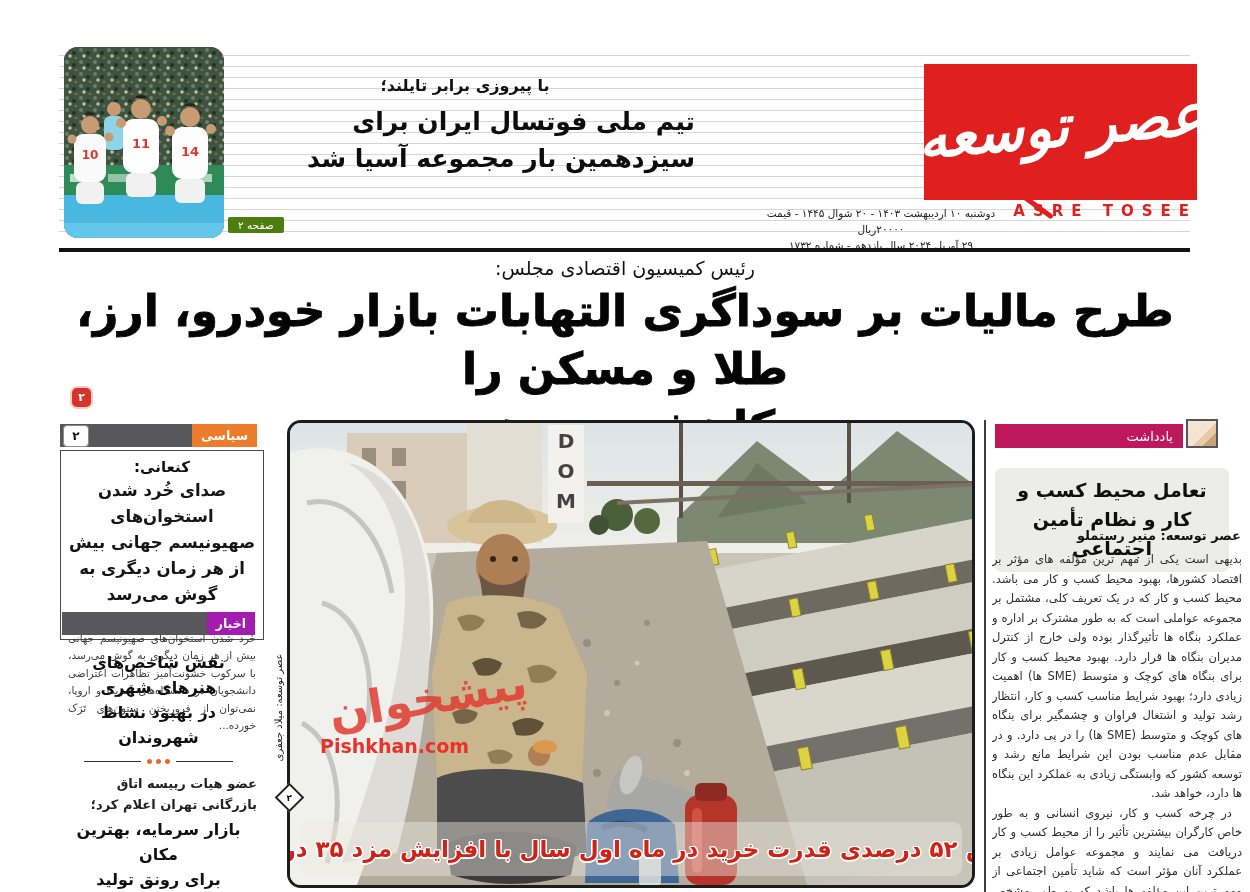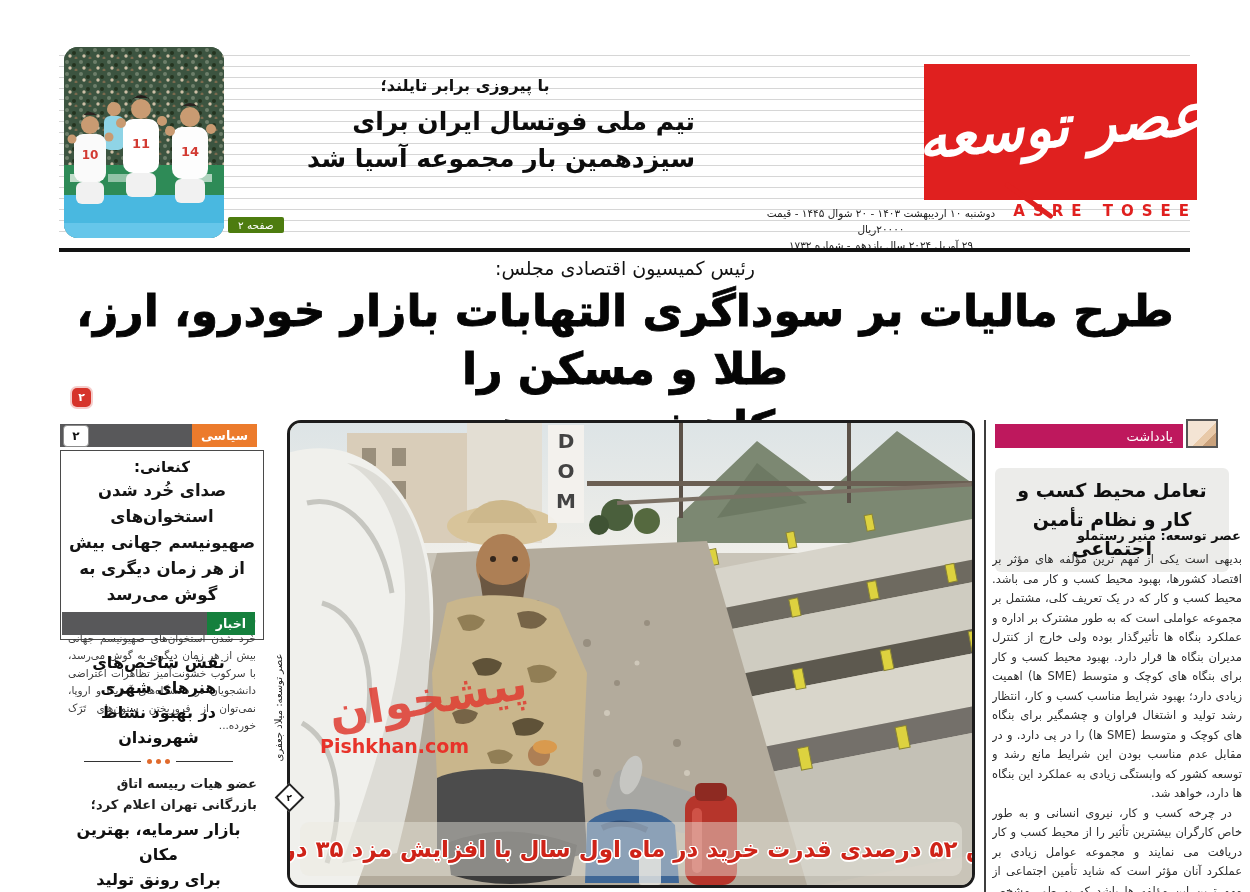--- a/index.html
+++ b/index.html
@@ -38,21 +38,21 @@
   .lead-badge{left:72px;top:388px;width:19px;height:19px;background:#d6332a;border-radius:5px;
     color:#fff;font-size:11px;font-weight:bold;display:flex;align-items:center;justify-content:center;
     box-shadow:0 0 0 2px rgba(214,51,42,.25);}
 
   
   .sec-bar{height:23px;background:#58585a;}
   .pol-bar{left:60px;top:424px;width:197px;}
   .tag{position:absolute;top:0;right:0;height:23px;padding:0 9px;display:flex;align-items:center;
     color:#fff;font-size:12.5px;font-weight:bold;}
   .tag-orange{background:#ec7b2c;}
-  .tag-red{background:#15803d;}
+  .tag-red{background:#a21caf;}
   .pol-page{position:absolute;left:3px;top:1px;width:24px;height:20px;background:#fff;
     border:1px solid #8b8b8b;border-radius:4px;color:#111;font-size:12px;font-weight:bold;
     display:flex;align-items:center;justify-content:center;}
   .article-box{left:60px;top:450px;width:204px;height:190px;border:1.5px solid #4a4a4a;
     box-sizing:border-box;}
   .pol-kicker{margin-top:7px;text-align:center;font-size:15px;font-weight:bold;color:#111;}
   .pol-headline{margin:2px 6px 4px;text-align:center;font-size:16.5px;font-weight:bold;
     color:#151515;line-height:26px;}
   .pol-body{margin:2px 7px;text-align:justify;font-size:10.5px;color:#3c3c3c;line-height:17.5px;}
   .news-bar{left:62px;top:612px;width:193px;}

